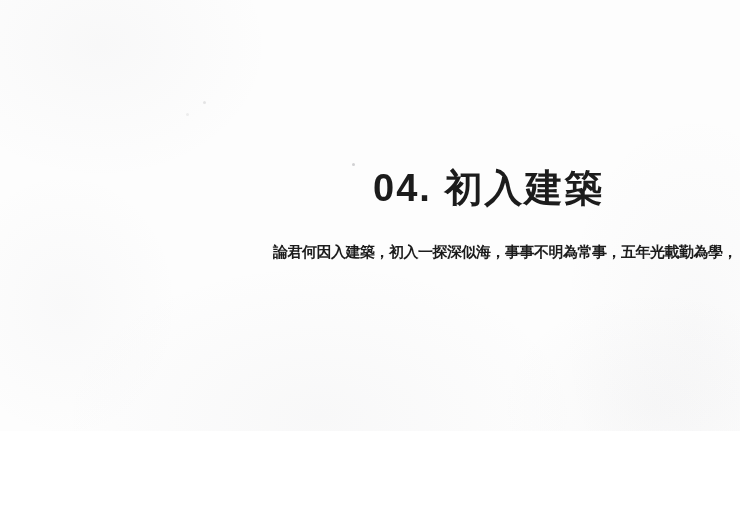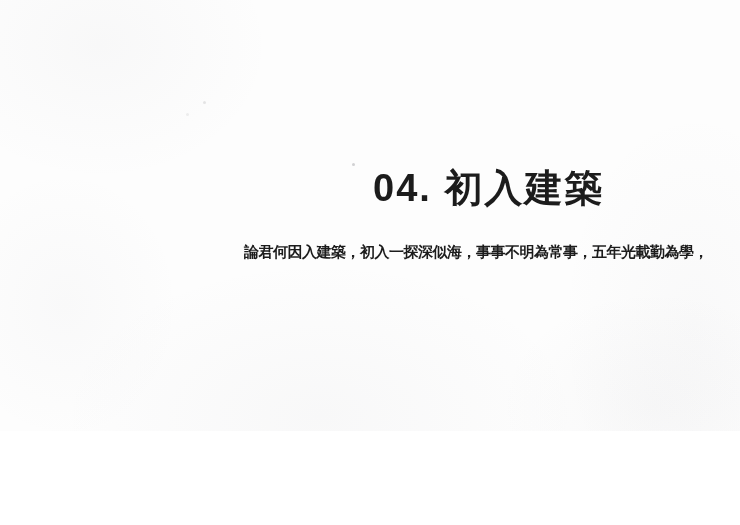--- a/index.html
+++ b/index.html
@@ -66,21 +66,21 @@
     line-height: 44px;
     font-weight: 700;
     letter-spacing: 2px;
     color: var(--ink);
     font-family: "Liberation Sans", sans-serif;
     white-space: nowrap;
   }
 
   .body-text {
     position: absolute;
-    left: 244px;
+    left: 273px;
     top: 242px;
     width: 460px;
     font-size: 15px;
     line-height: 20px;
     letter-spacing: -0.5px;
     font-weight: 600;
     color: var(--ink);
   }
   .body-line {
     display: block;

